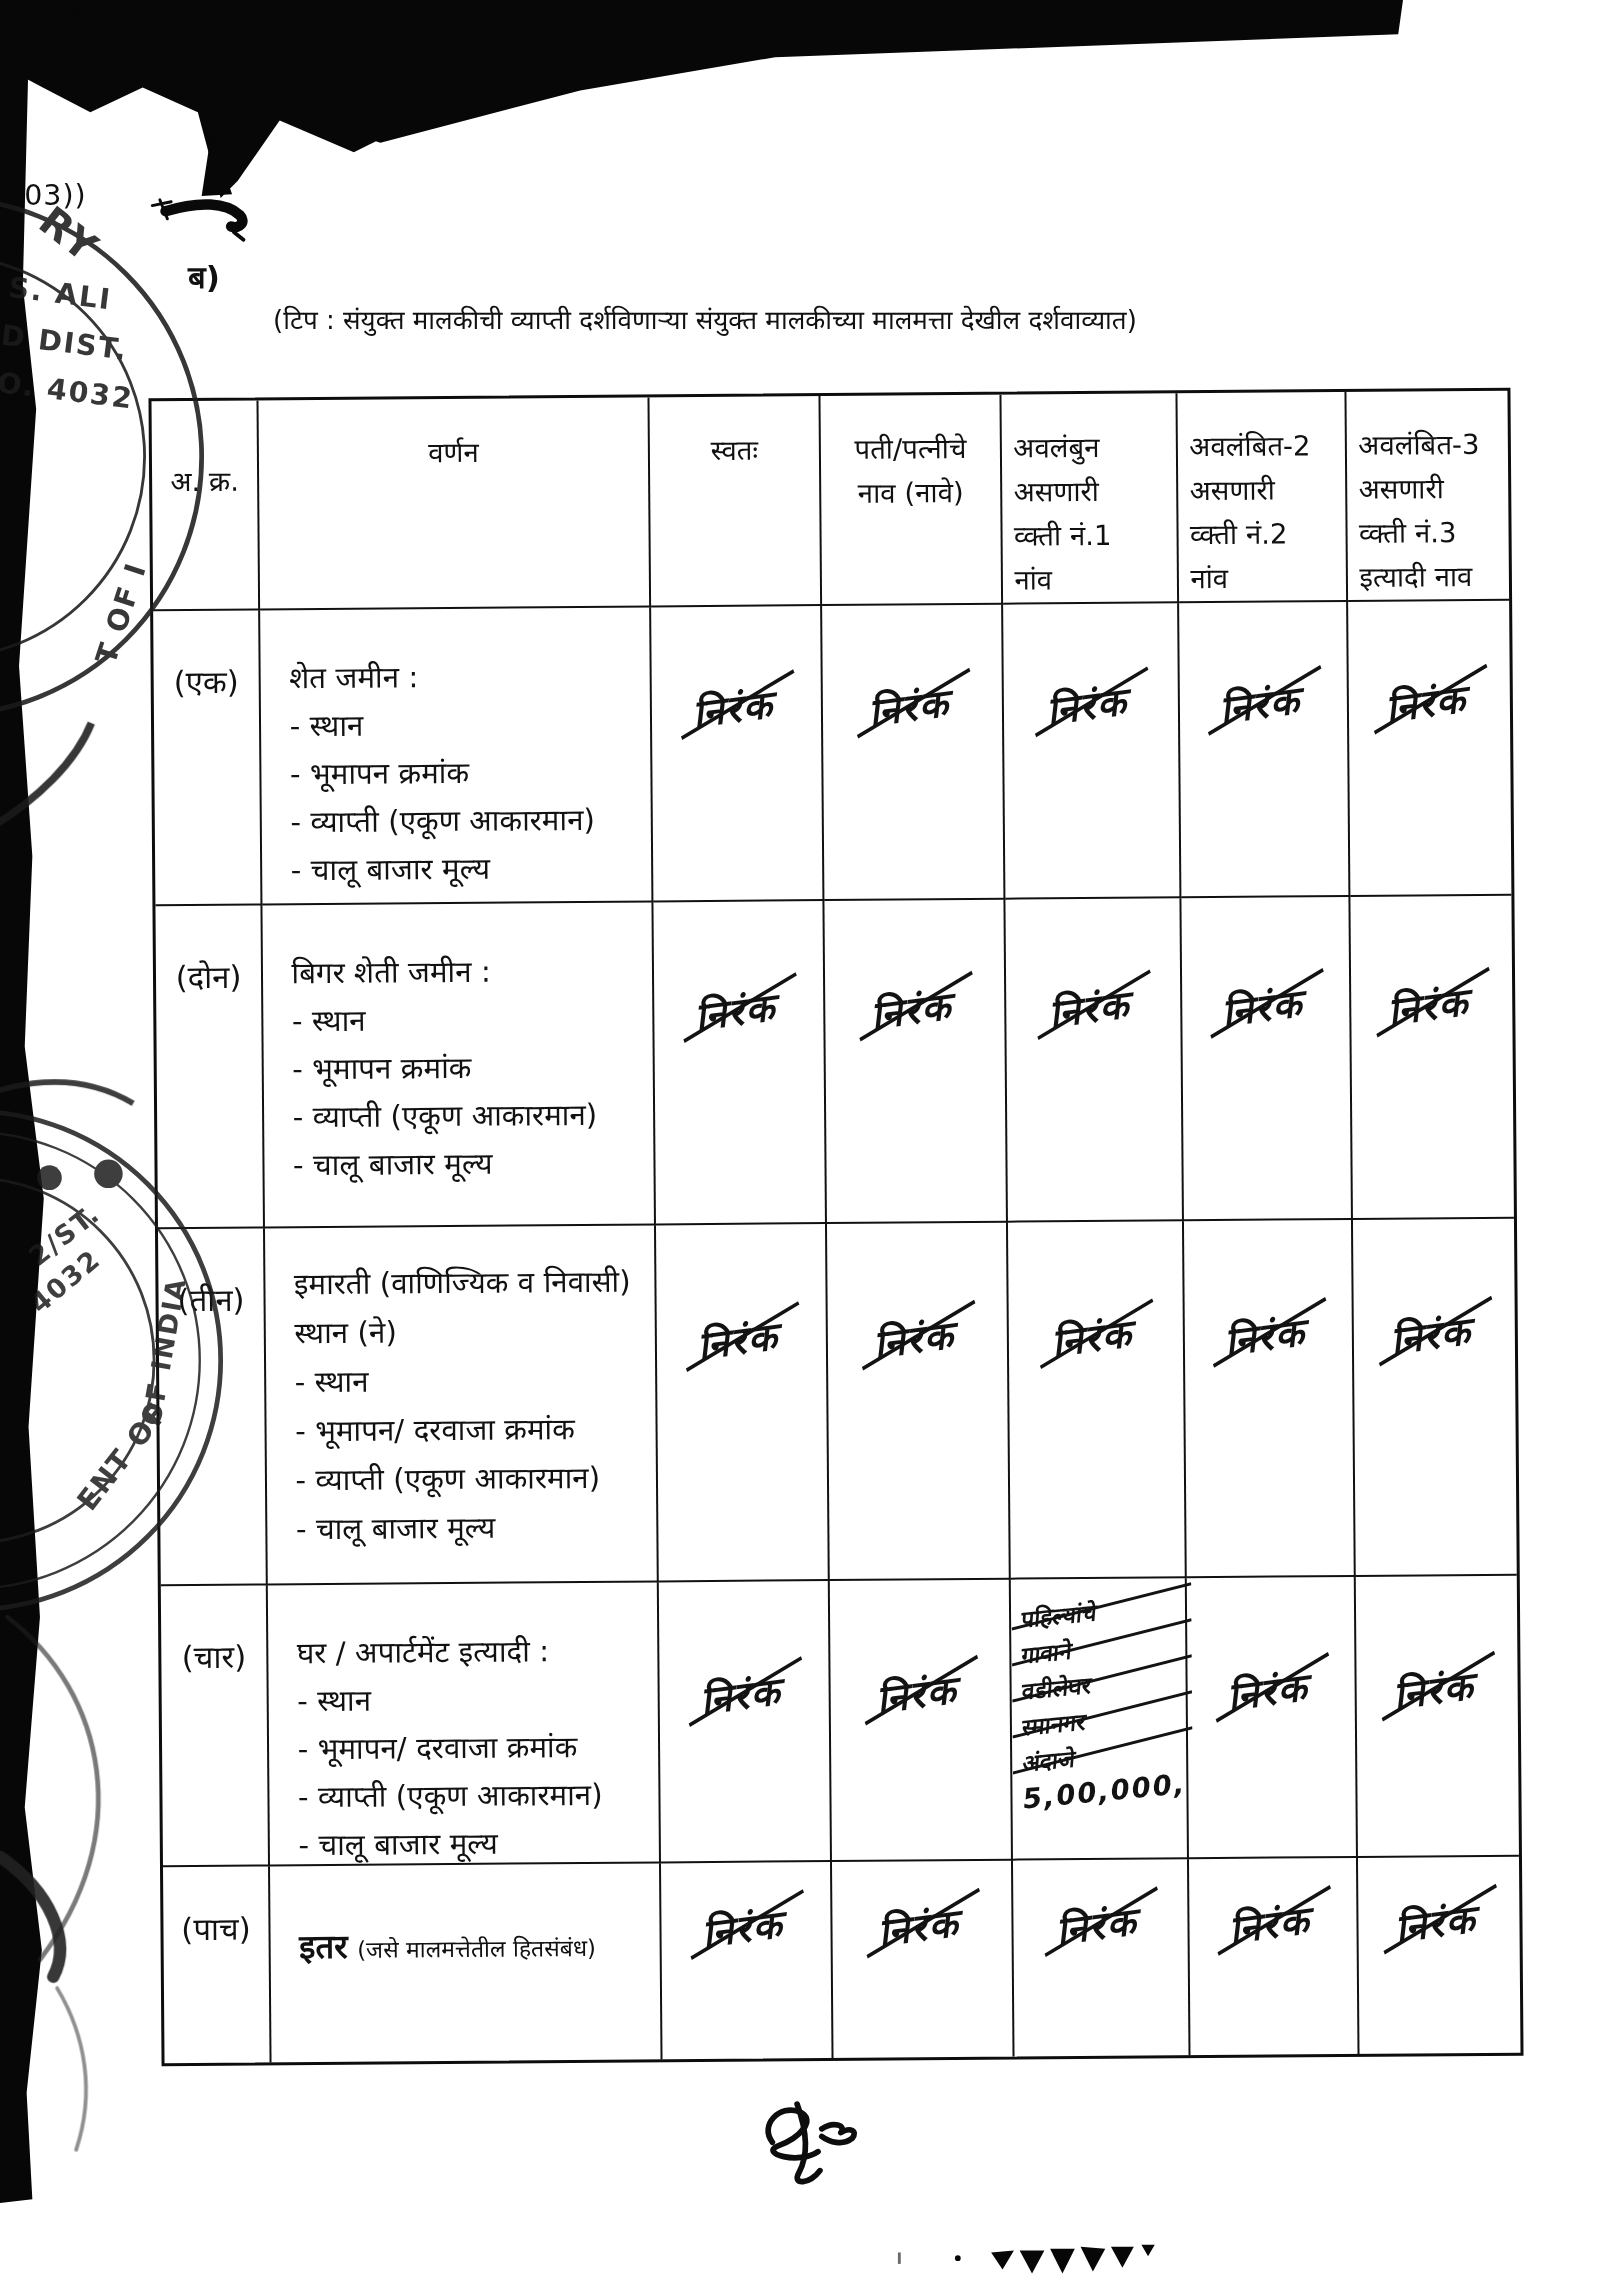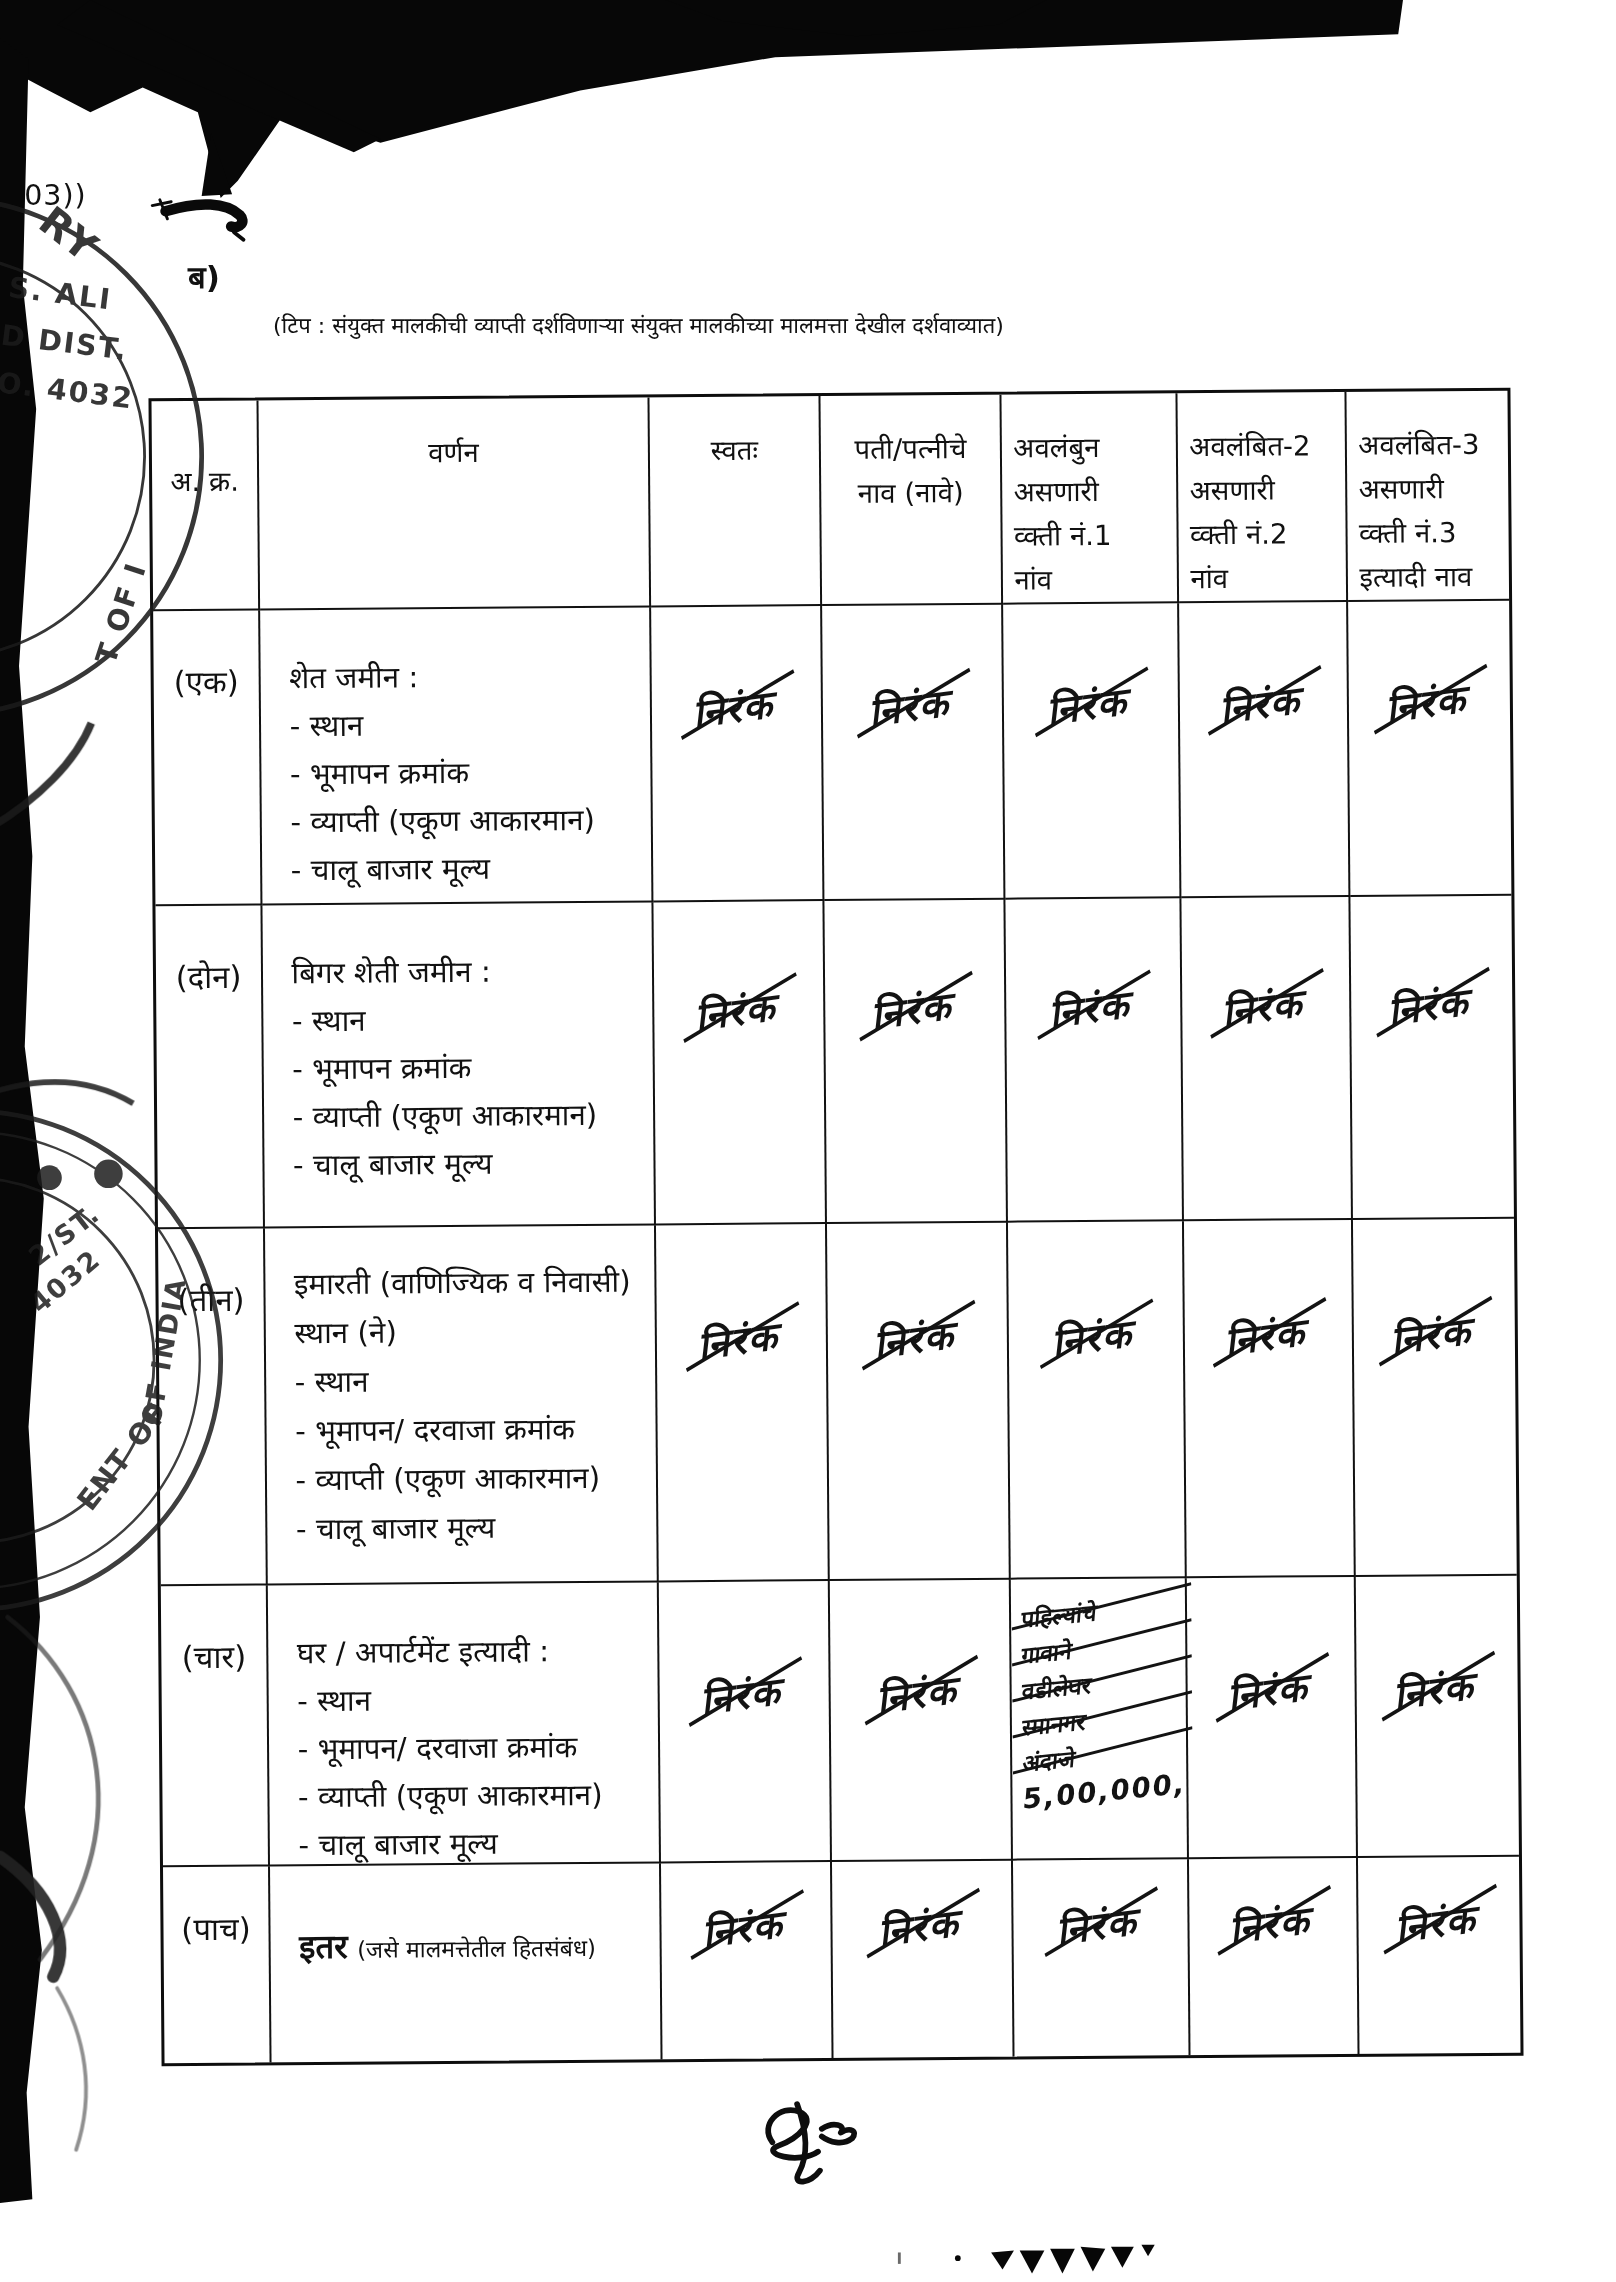--- a/index.html
+++ b/index.html
@@ -8,21 +8,21 @@
     background:#ffffff;color:#111;
     font-family:"DejaVu Sans","Liberation Sans",sans-serif;
   }
   .sheet{position:absolute;inset:0;}
   
   .pageno{position:absolute;left:0;right:0;top:179px;text-align:left;
     font-size:28.5px;letter-spacing:1px;}
   .sec{position:absolute;left:188px;top:255px;font-size:31px;font-weight:700;}
   .title{position:absolute;left:273px;top:245px;font-size:35px;font-weight:700;
     letter-spacing:0.5px;}
-  .note{position:absolute;left:273px;top:301px;font-size:22px;margin-top:8px;}
+  .note{position:absolute;left:273px;top:301px;font-size:26px;}
   
   .tbl{
     position:absolute;left:155px;top:393px;
     display:grid;
     grid-template-columns:107px 391px 171px 181px 176px 169px 161px;
     grid-template-rows:210px 295px 323px 357px 281px 196px;
     border:3.8px solid #0d0d0d;
     transform:rotate(-0.45deg);
     z-index:2;background:transparent;
   }

